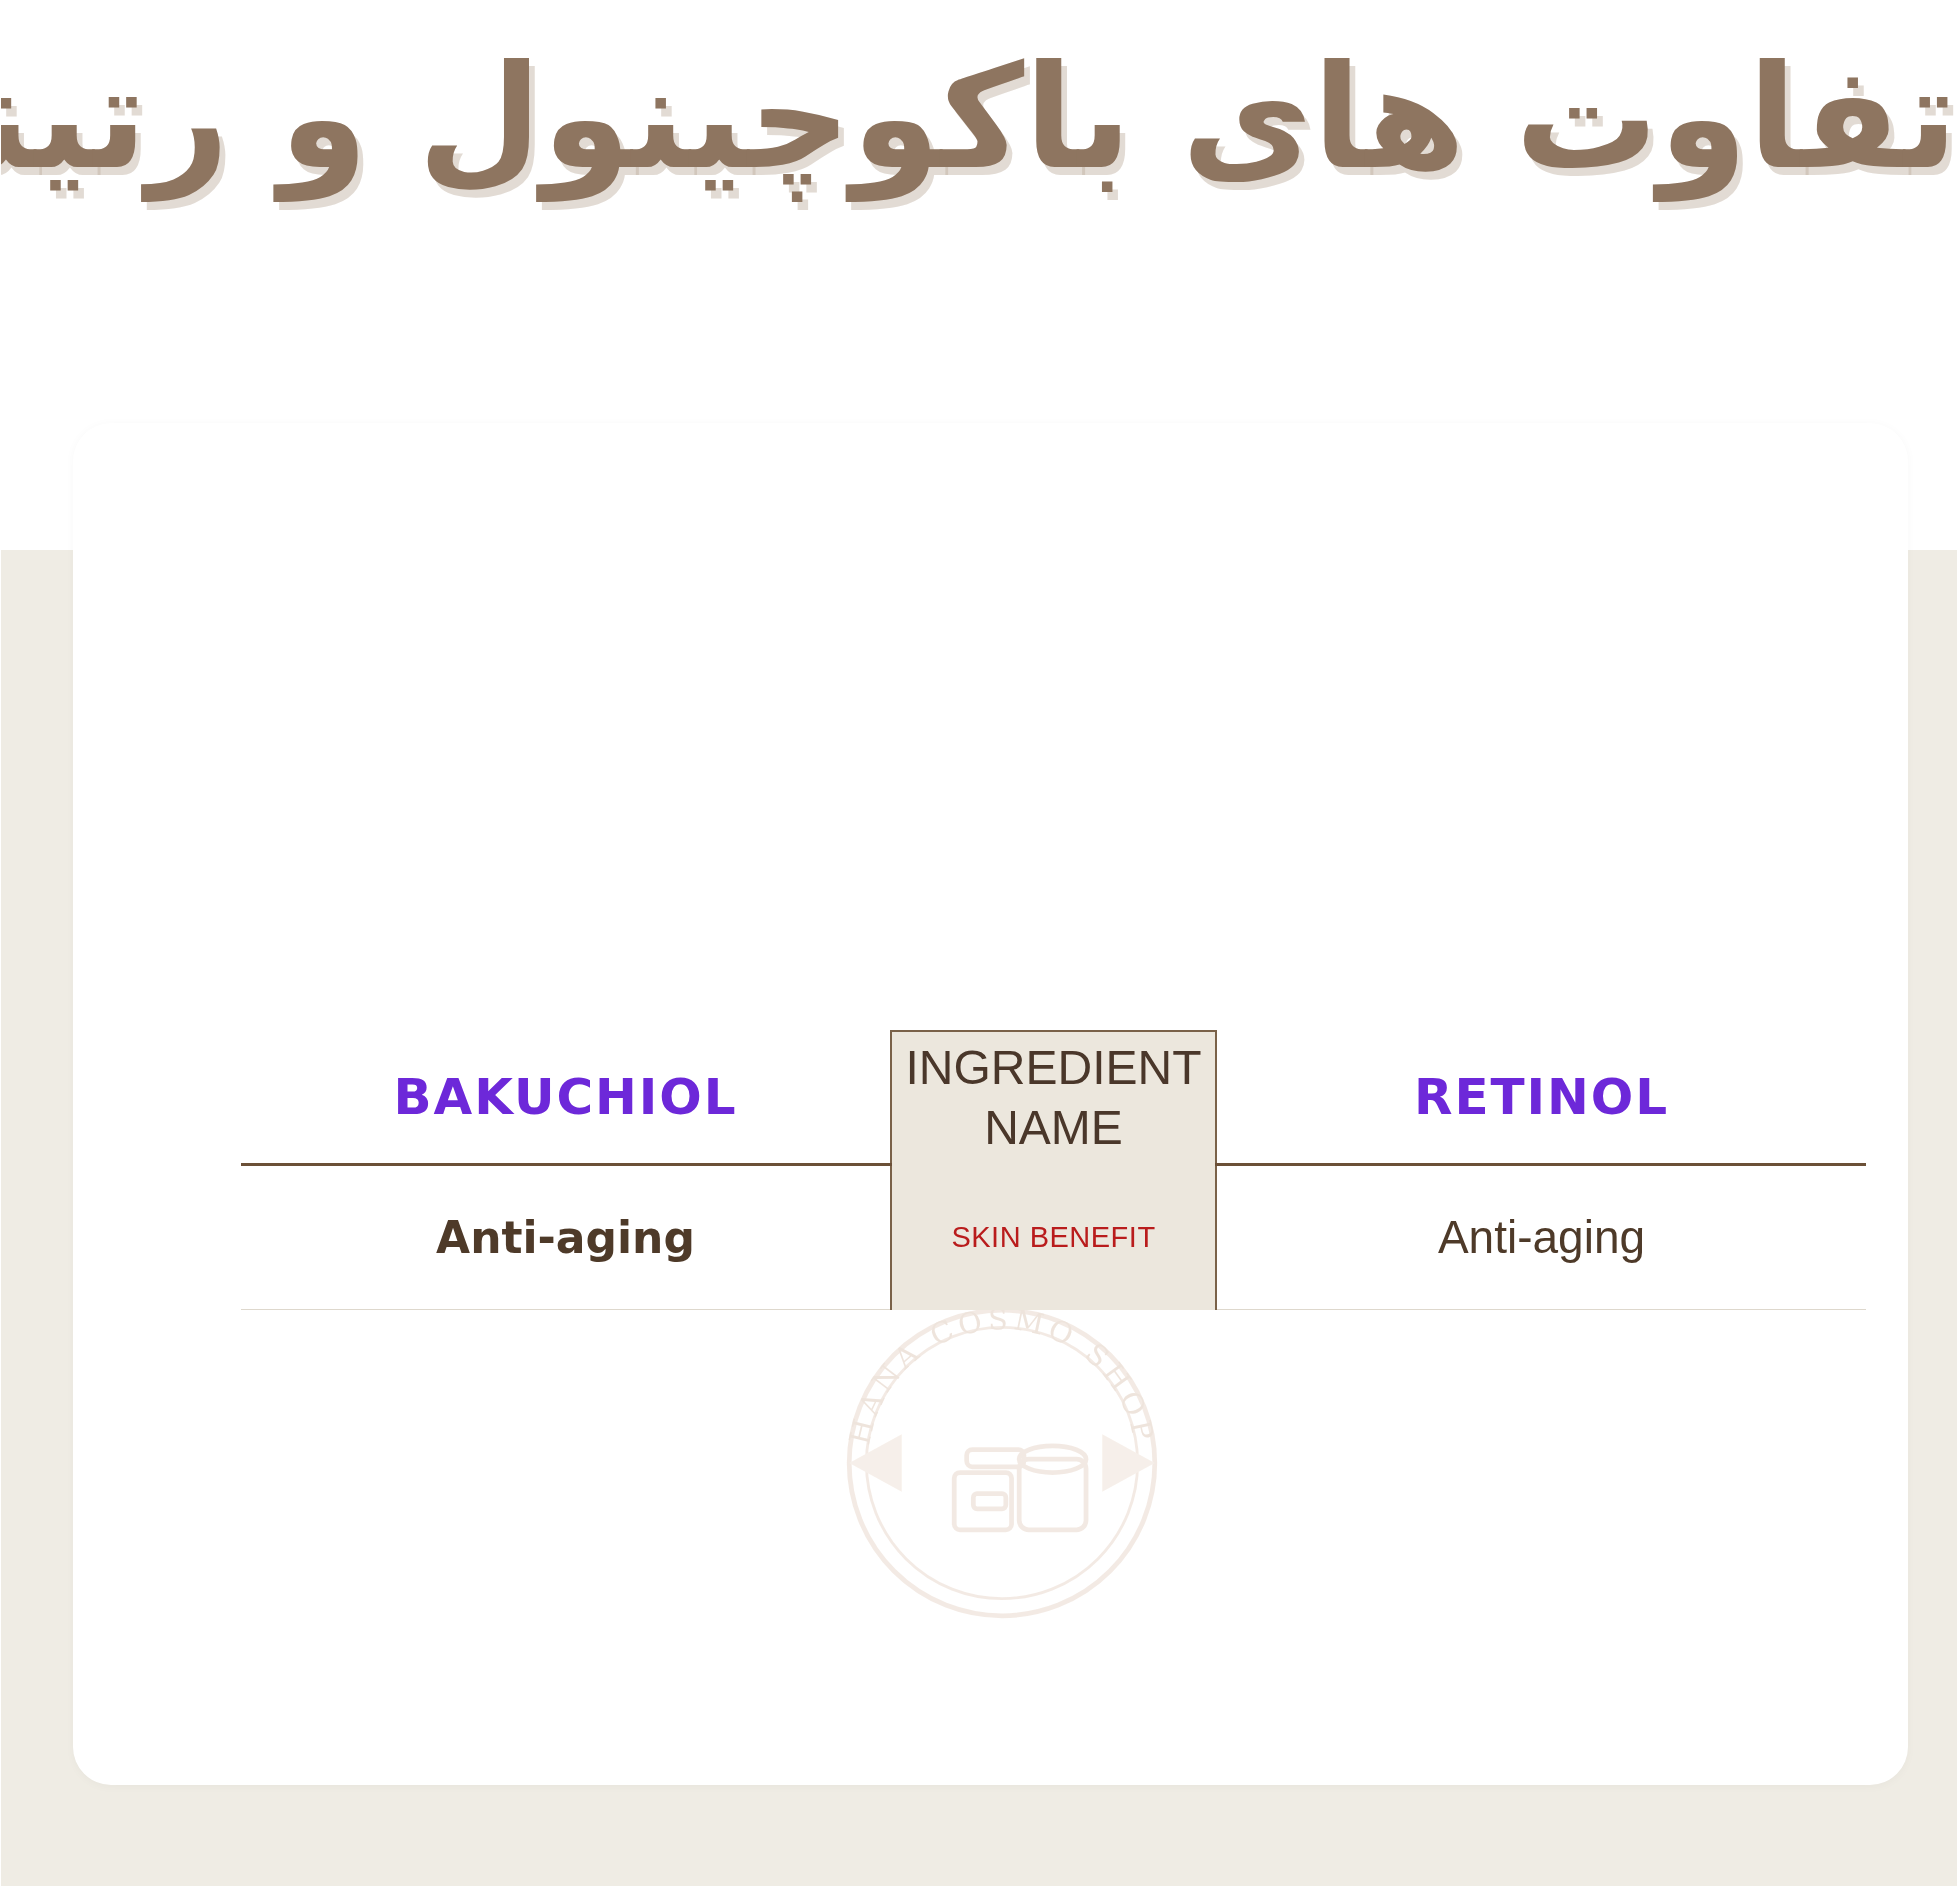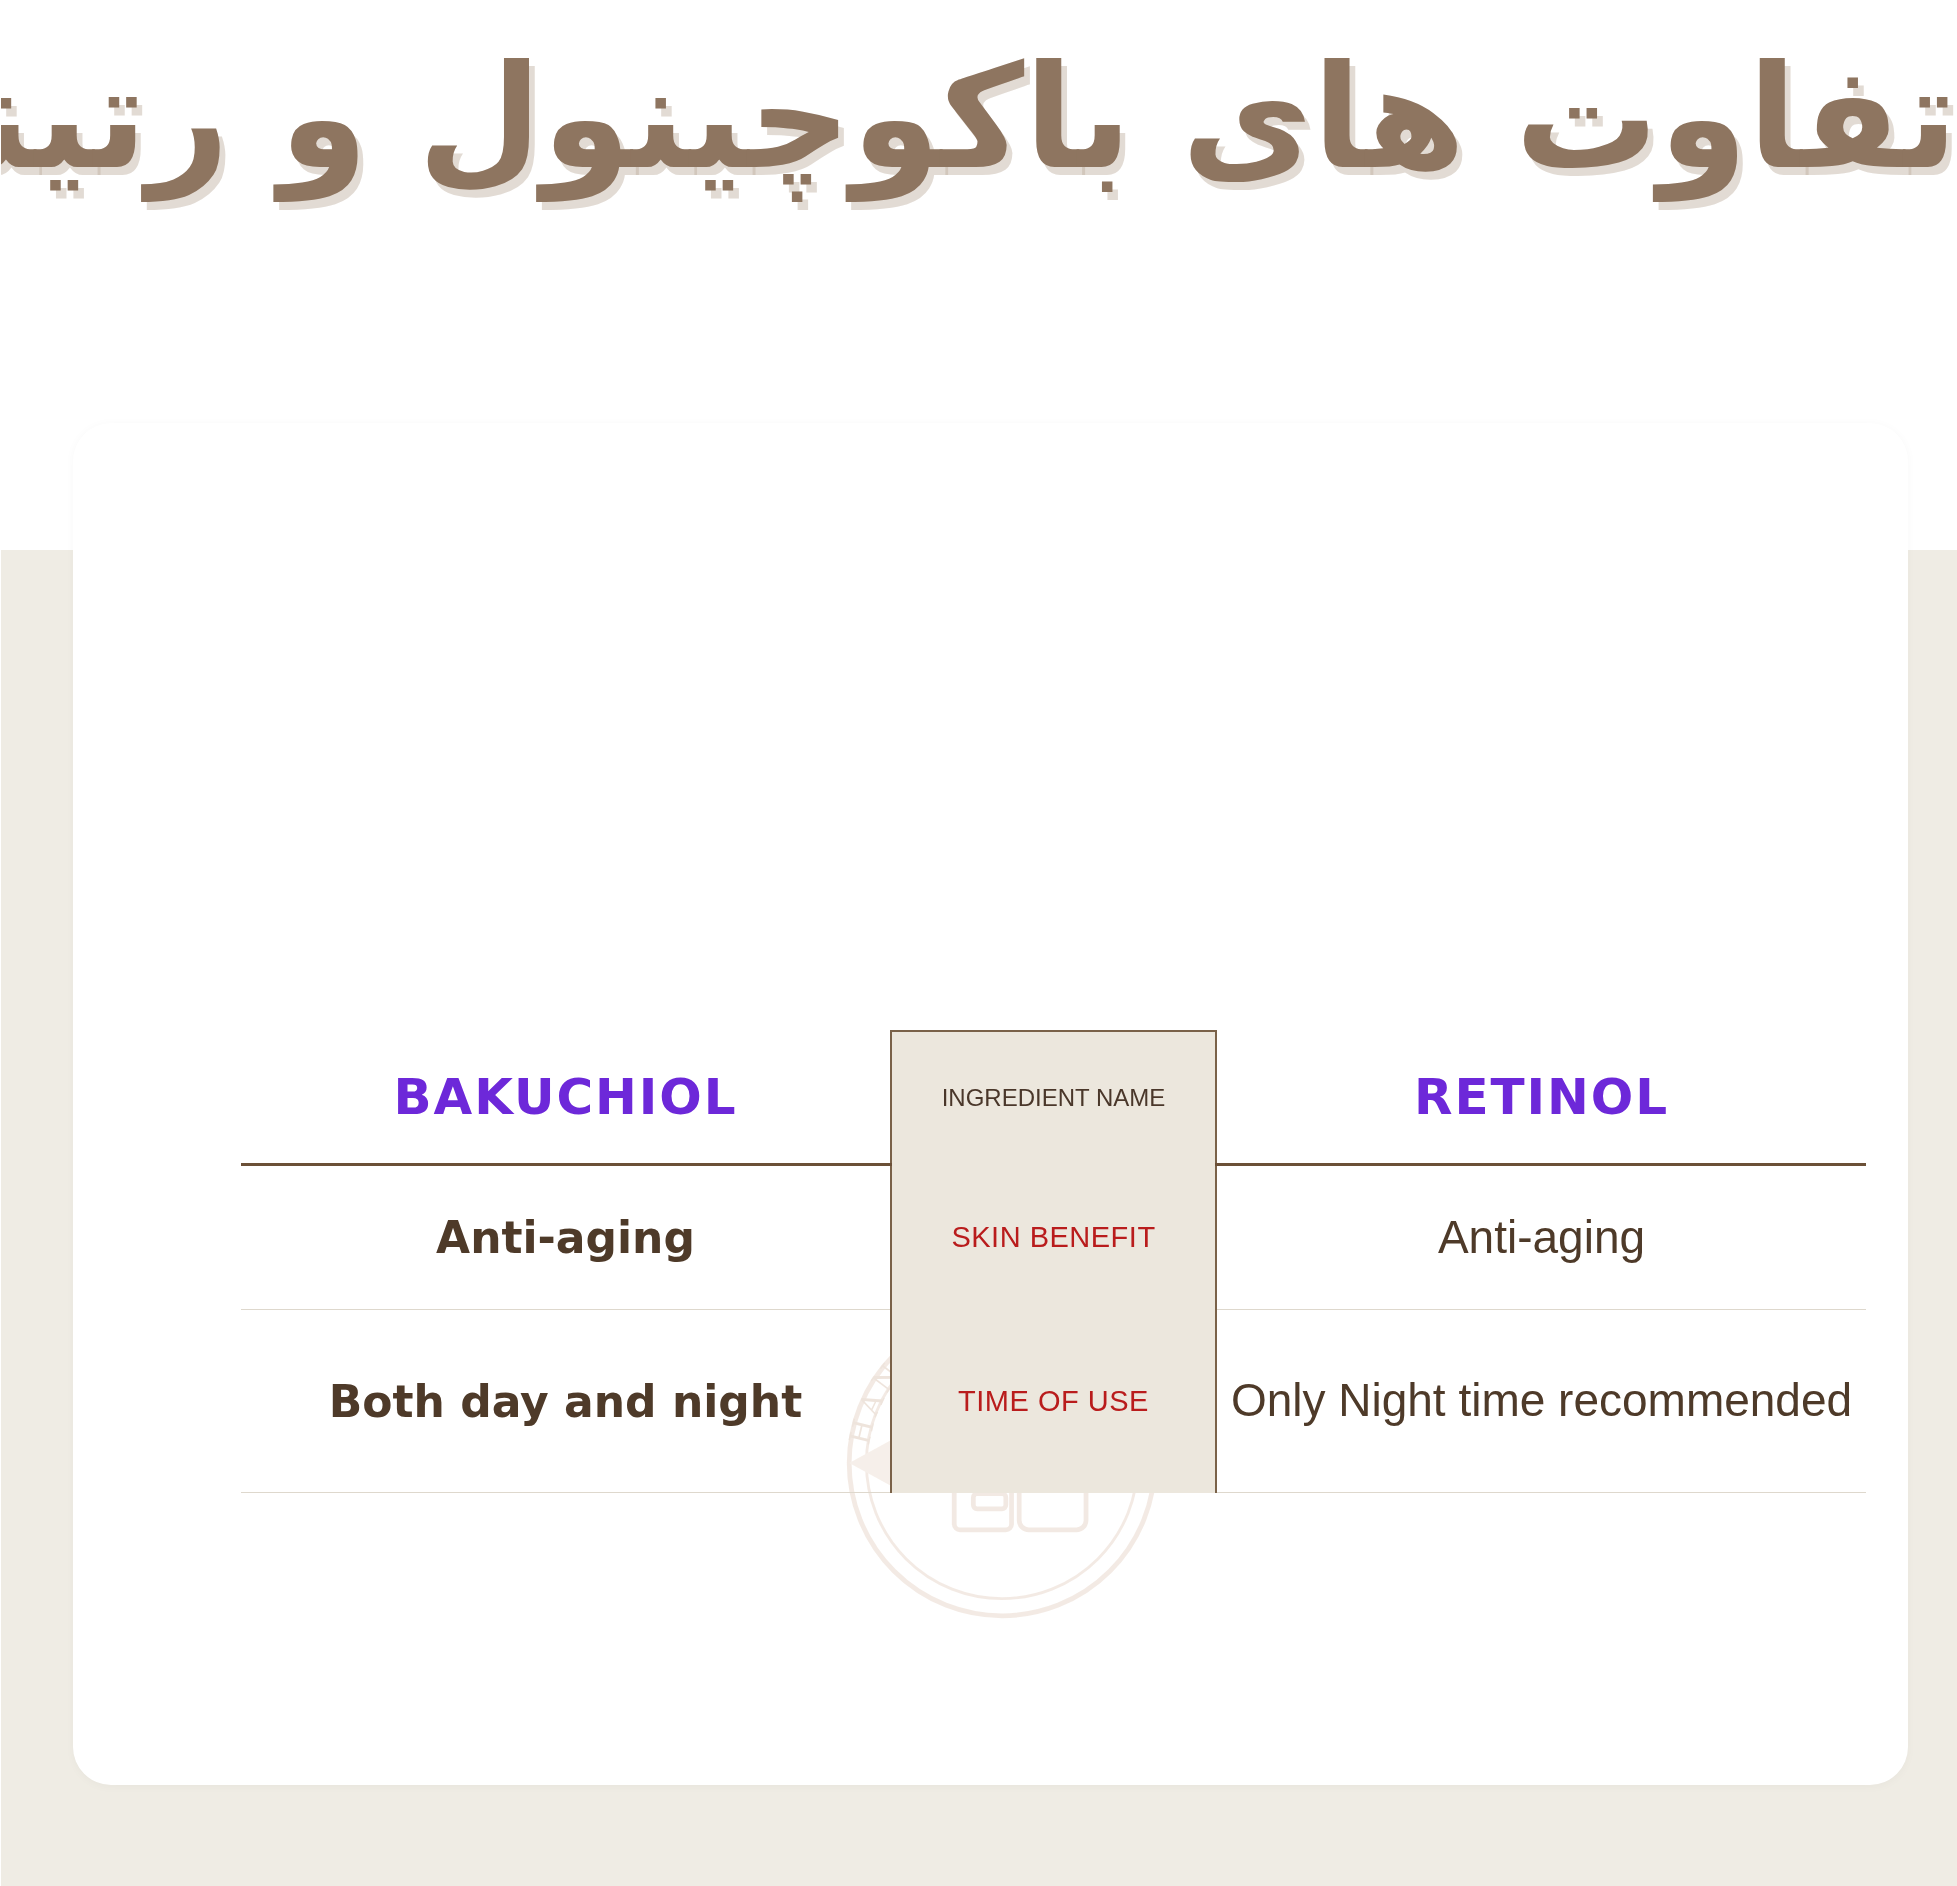--- a/index.html
+++ b/index.html
@@ -101,21 +101,21 @@
     font-weight: bold;
     font-size: 50px;
     letter-spacing: 1.9px;
     color: #6d28d9;
     height: 132px;
     border-bottom: 3.8px solid #6b5037;
   }
   .hdr-mid {
     font-family: "Liberation Sans", sans-serif;
     font-weight: normal;
-    font-size: 24px;
+    font-size: 48px;
     line-height: 1.25;
     color: #4a372a;
     height: 132px;
     background: #ece7dd;
     border-left: 2.9px solid #7a6249;
     border-right: 2.9px solid #7a6249;
     border-top: 2.9px solid #7a6249;
   }
 
   
@@ -197,23 +197,18 @@
           <th class="hdr-mid">INGREDIENT NAME</th>
           <th class="hdr-side">RETINOL</th>
         </tr>
       </thead>
       <tbody>
         <tr class="r1">
           <td class="cell-left">Anti-aging</td>
           <td class="cell-mid">SKIN BENEFIT</td>
           <td class="cell-right">Anti-aging</td>
         </tr>
-        <tr class="r3">
-          <td class="cell-left">Both day and night</td>
-          <td class="cell-mid">TIME OF USE</td>
-          <td class="cell-right">Only Night time recommended</td>
-        </tr>
       </tbody>
     </table>
   </div>
 
 </div>
 
 
 </body></html>

